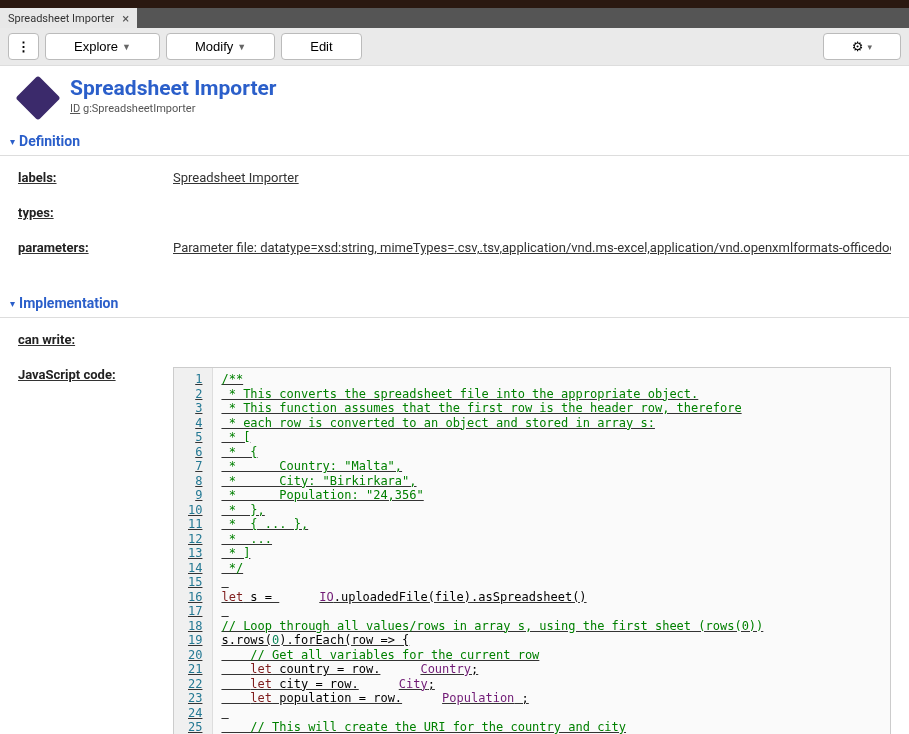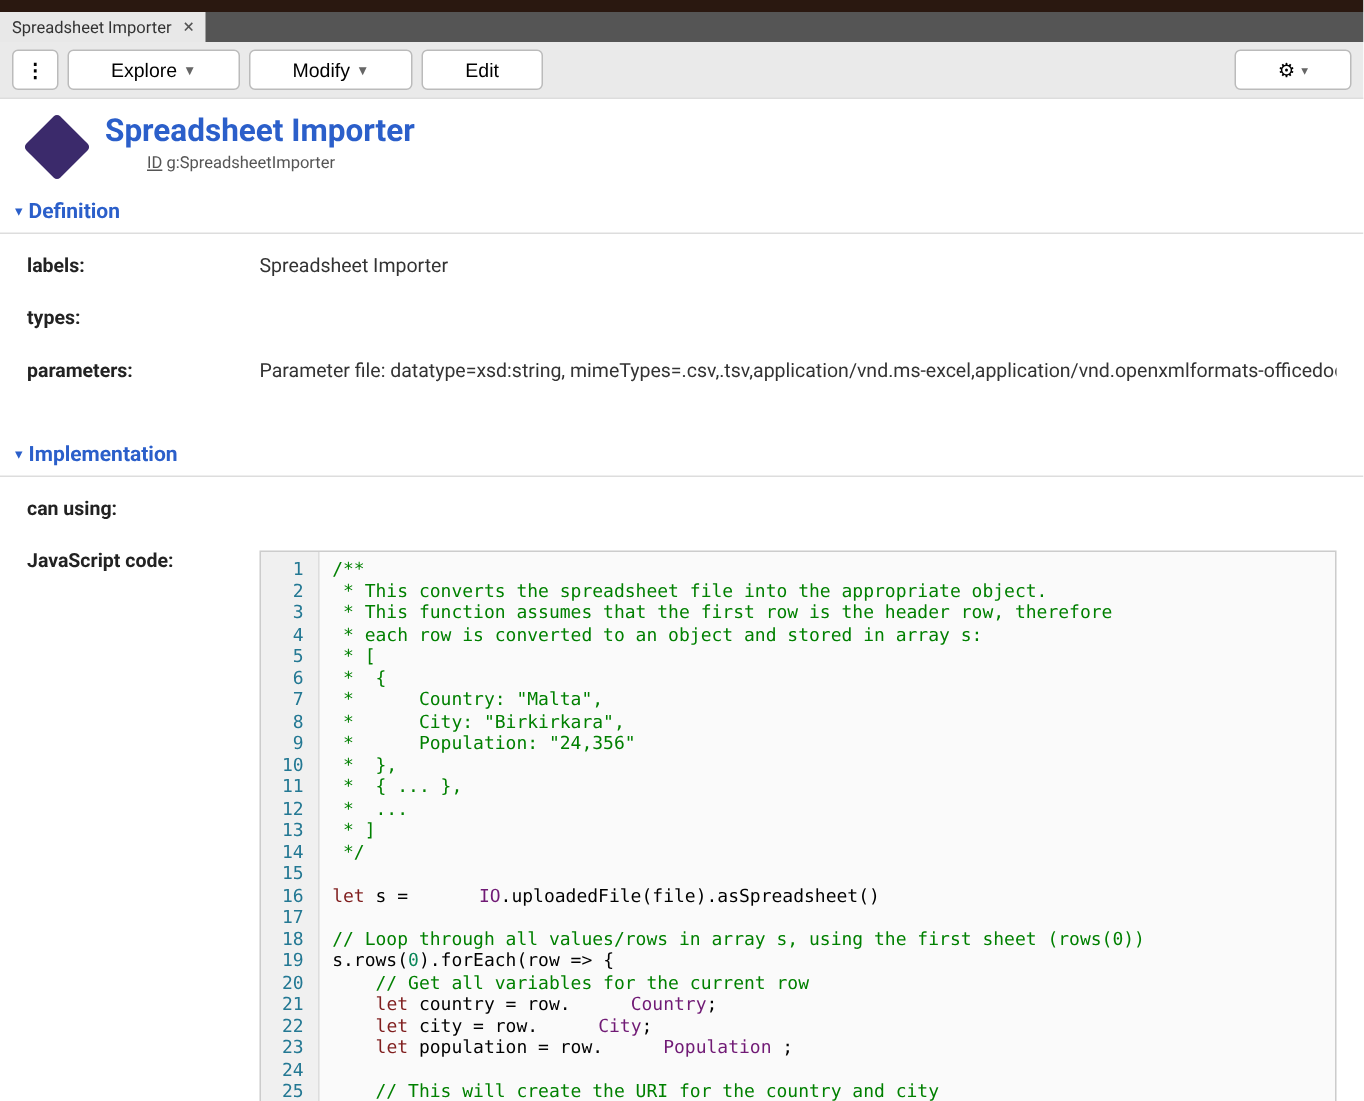--- a/index.html
+++ b/index.html
@@ -14,28 +14,28 @@
     .toolbar { background: #eaeaea; padding: 5px 8px; display: flex; gap: 6px; align-items: center; border-bottom: 1px solid #ddd; }
     .toolbar-right { margin-left: auto; }
     .btn { background: #fff; border: 1px solid #bbb; border-radius: 4px; padding: 5px 28px; font-size: 13px; cursor: pointer; display: inline-flex; align-items: center; gap: 4px; }
     .btn .caret { font-size: 9px; color: #666; }
     .btn-icon { padding: 5px 8px; font-weight: bold; }
     
     .header { padding: 10px 18px 12px 18px; display: flex; gap: 12px; align-items: flex-start; }
     .logo-diamond { width: 32px; height: 32px; background: #3b2a6b; transform: rotate(45deg); margin: 6px 4px 0 4px; border-radius: 3px; }
     .header-text h1 { color: #2b5fca; font-size: 21px; font-weight: 700; }
     .header-text .id-line { font-size: 11px; color: #555; margin-top: 2px; }
-    .header-text .id-line .id-label { text-decoration: underline; margin-left: 28px; }
+    .header-text .id-line .id-label { text-decoration: underline; }
     
     .section-header { padding: 6px 10px; border-bottom: 1px solid #ddd; display: flex; align-items: center; gap: 4px; cursor: pointer; }
     .section-header .caret-down { font-size: 10px; color: #2b5fca; }
     .section-header h2 { color: #2b5fca; font-size: 14px; font-weight: 700; }
     
     .fields { padding: 14px 18px; }
-    .field-row { display: flex; margin-bottom: 20px; align-items: flex-start; }
+    .field-row { display: flex; margin-bottom: 20px; align-items: flex-start; text-decoration: underline; }
     .field-label { width: 155px; font-weight: 700; font-size: 13px; color: #222; flex-shrink: 0; }
     .field-value { flex: 1; font-size: 13px; white-space: nowrap; overflow: hidden; }
     .link-val { color: #2b5fca; text-decoration: underline; cursor: pointer; }
     .link-caret { font-size: 9px; color: #333; margin-left: 2px; }
     
     .code-editor { border: 1px solid #ccc; display: flex; font-family: "Menlo", "Consolas", monospace; font-size: 12px; background: #fafafa; height: 370px; overflow: hidden; }
     .gutter { background: #f0f0f0; padding: 4px 10px 4px 14px; text-align: right; color: #237893; border-right: 1px solid #ddd; user-select: none; }
     .gutter div { line-height: 14.5px; }
     .code-lines { padding: 4px 8px; flex: 1; line-height: 14.5px; white-space: pre; overflow: hidden; }
     .code-lines .c { color: #008000; } 
@@ -107,21 +107,21 @@
   </div>
 </div>
 
 <div class="section-header">
   <span class="caret-down">▾</span>
   <h2>Implementation</h2>
 </div>
 
 <div class="fields">
   <div class="field-row">
-    <div class="field-label">can using:</div>
+    <div class="field-label">can write:</div>
   </div>
   <div class="field-row" style="margin-bottom:0;">
     <div class="field-label">JavaScript code:</div>
     <div class="field-value" style="overflow:visible;">
       <div class="code-editor">
         <div class="gutter" id="gutter">
             <div>1</div>
             <div>2</div>
             <div>3</div>
             <div>4</div>

